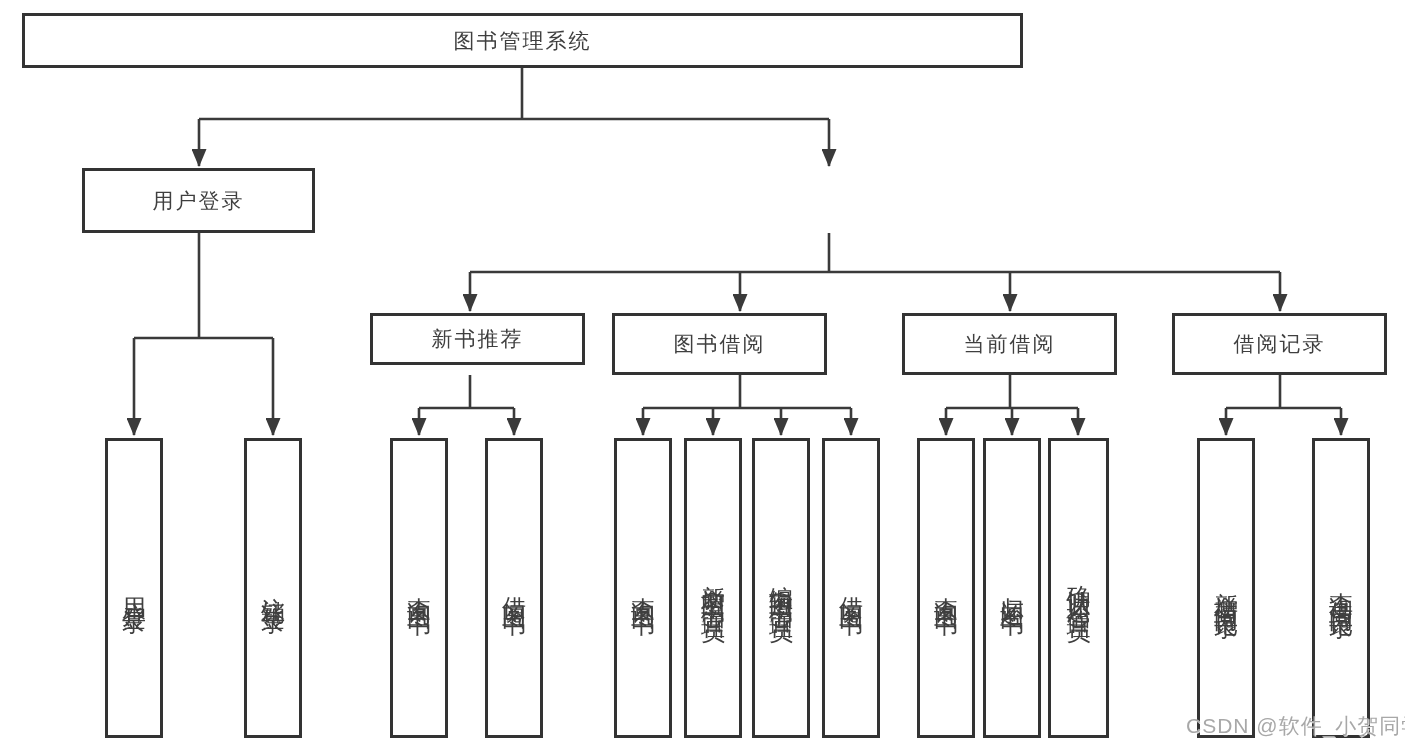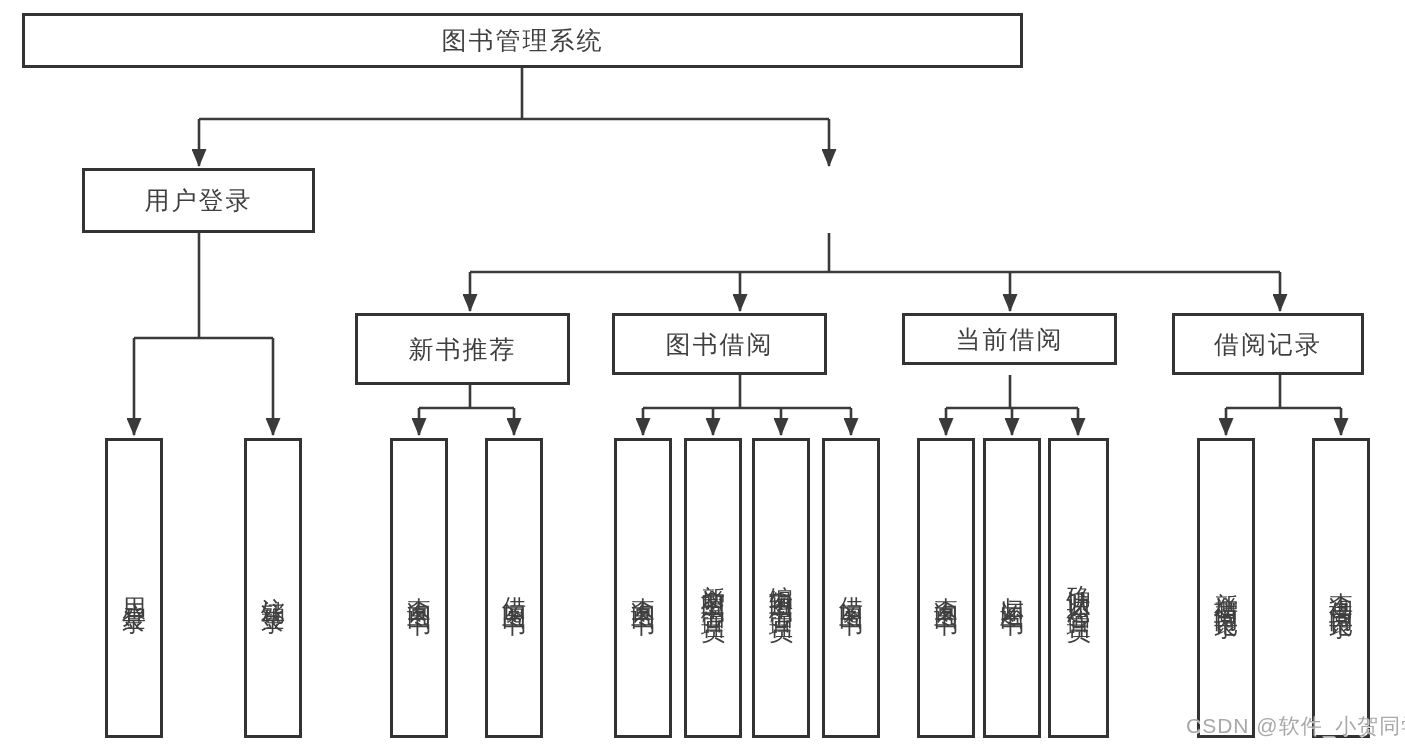--- a/index.html
+++ b/index.html
@@ -22,21 +22,21 @@
     z-index: 1;
   }
   .hnode {
     position: absolute;
     box-sizing: border-box;
     background: #ffffff;
     border: 3px solid #333333;
     display: flex;
     align-items: center;
     justify-content: center;
-    font-size: 25px;
+    font-size: 21px;
     letter-spacing: 2px;
     color: #3f3f3f;
     z-index: 2;
   }
   .vnode {
     position: absolute;
     box-sizing: border-box;
     top: 438px;
     width: 58px;
     height: 300px;
@@ -120,24 +120,24 @@
       <line x1="1226" y1="408" x2="1341" y2="408"></line>
       <line x1="1226" y1="408" x2="1226" y2="435" marker-end="url(#arrow)"></line>
       <line x1="1341" y1="408" x2="1341" y2="435" marker-end="url(#arrow)"></line>
     </g>
   </svg>
 
   <div class="hnode" style="left:22px; top:13px; width:1001px; height:55px;">图书管理系统</div>
 
   <div class="hnode" style="left:82px; top:168px; width:233px; height:65px;">用户登录</div>
 
-  <div class="hnode" style="left:355px; top:313px; width:215px; height:72px;">新书推荐</div>
+  <div class="hnode" style="left:370px; top:313px; width:215px; height:52px;">新书推荐</div>
   <div class="hnode" style="left:612px; top:313px; width:215px; height:62px;">图书借阅</div>
-  <div class="hnode" style="left:902px; top:313px; width:215px; height:52px;">当前借阅</div>
-  <div class="hnode" style="left:1172px; top:313px; width:192px; height:62px;">借阅记录</div>
+  <div class="hnode" style="left:902px; top:313px; width:215px; height:62px;">当前借阅</div>
+  <div class="hnode" style="left:1172px; top:313px; width:215px; height:62px;">借阅记录</div>
 
   <div class="vnode" style="left:105px;">
     <span class="vtext">用户登录</span>
   </div>
   <div class="vnode" style="left:244px;">
     <span class="vtext">注销登录</span>
   </div>
 
   <div class="vnode" style="left:390px;">
     <span class="vtext">查询图书</span>

